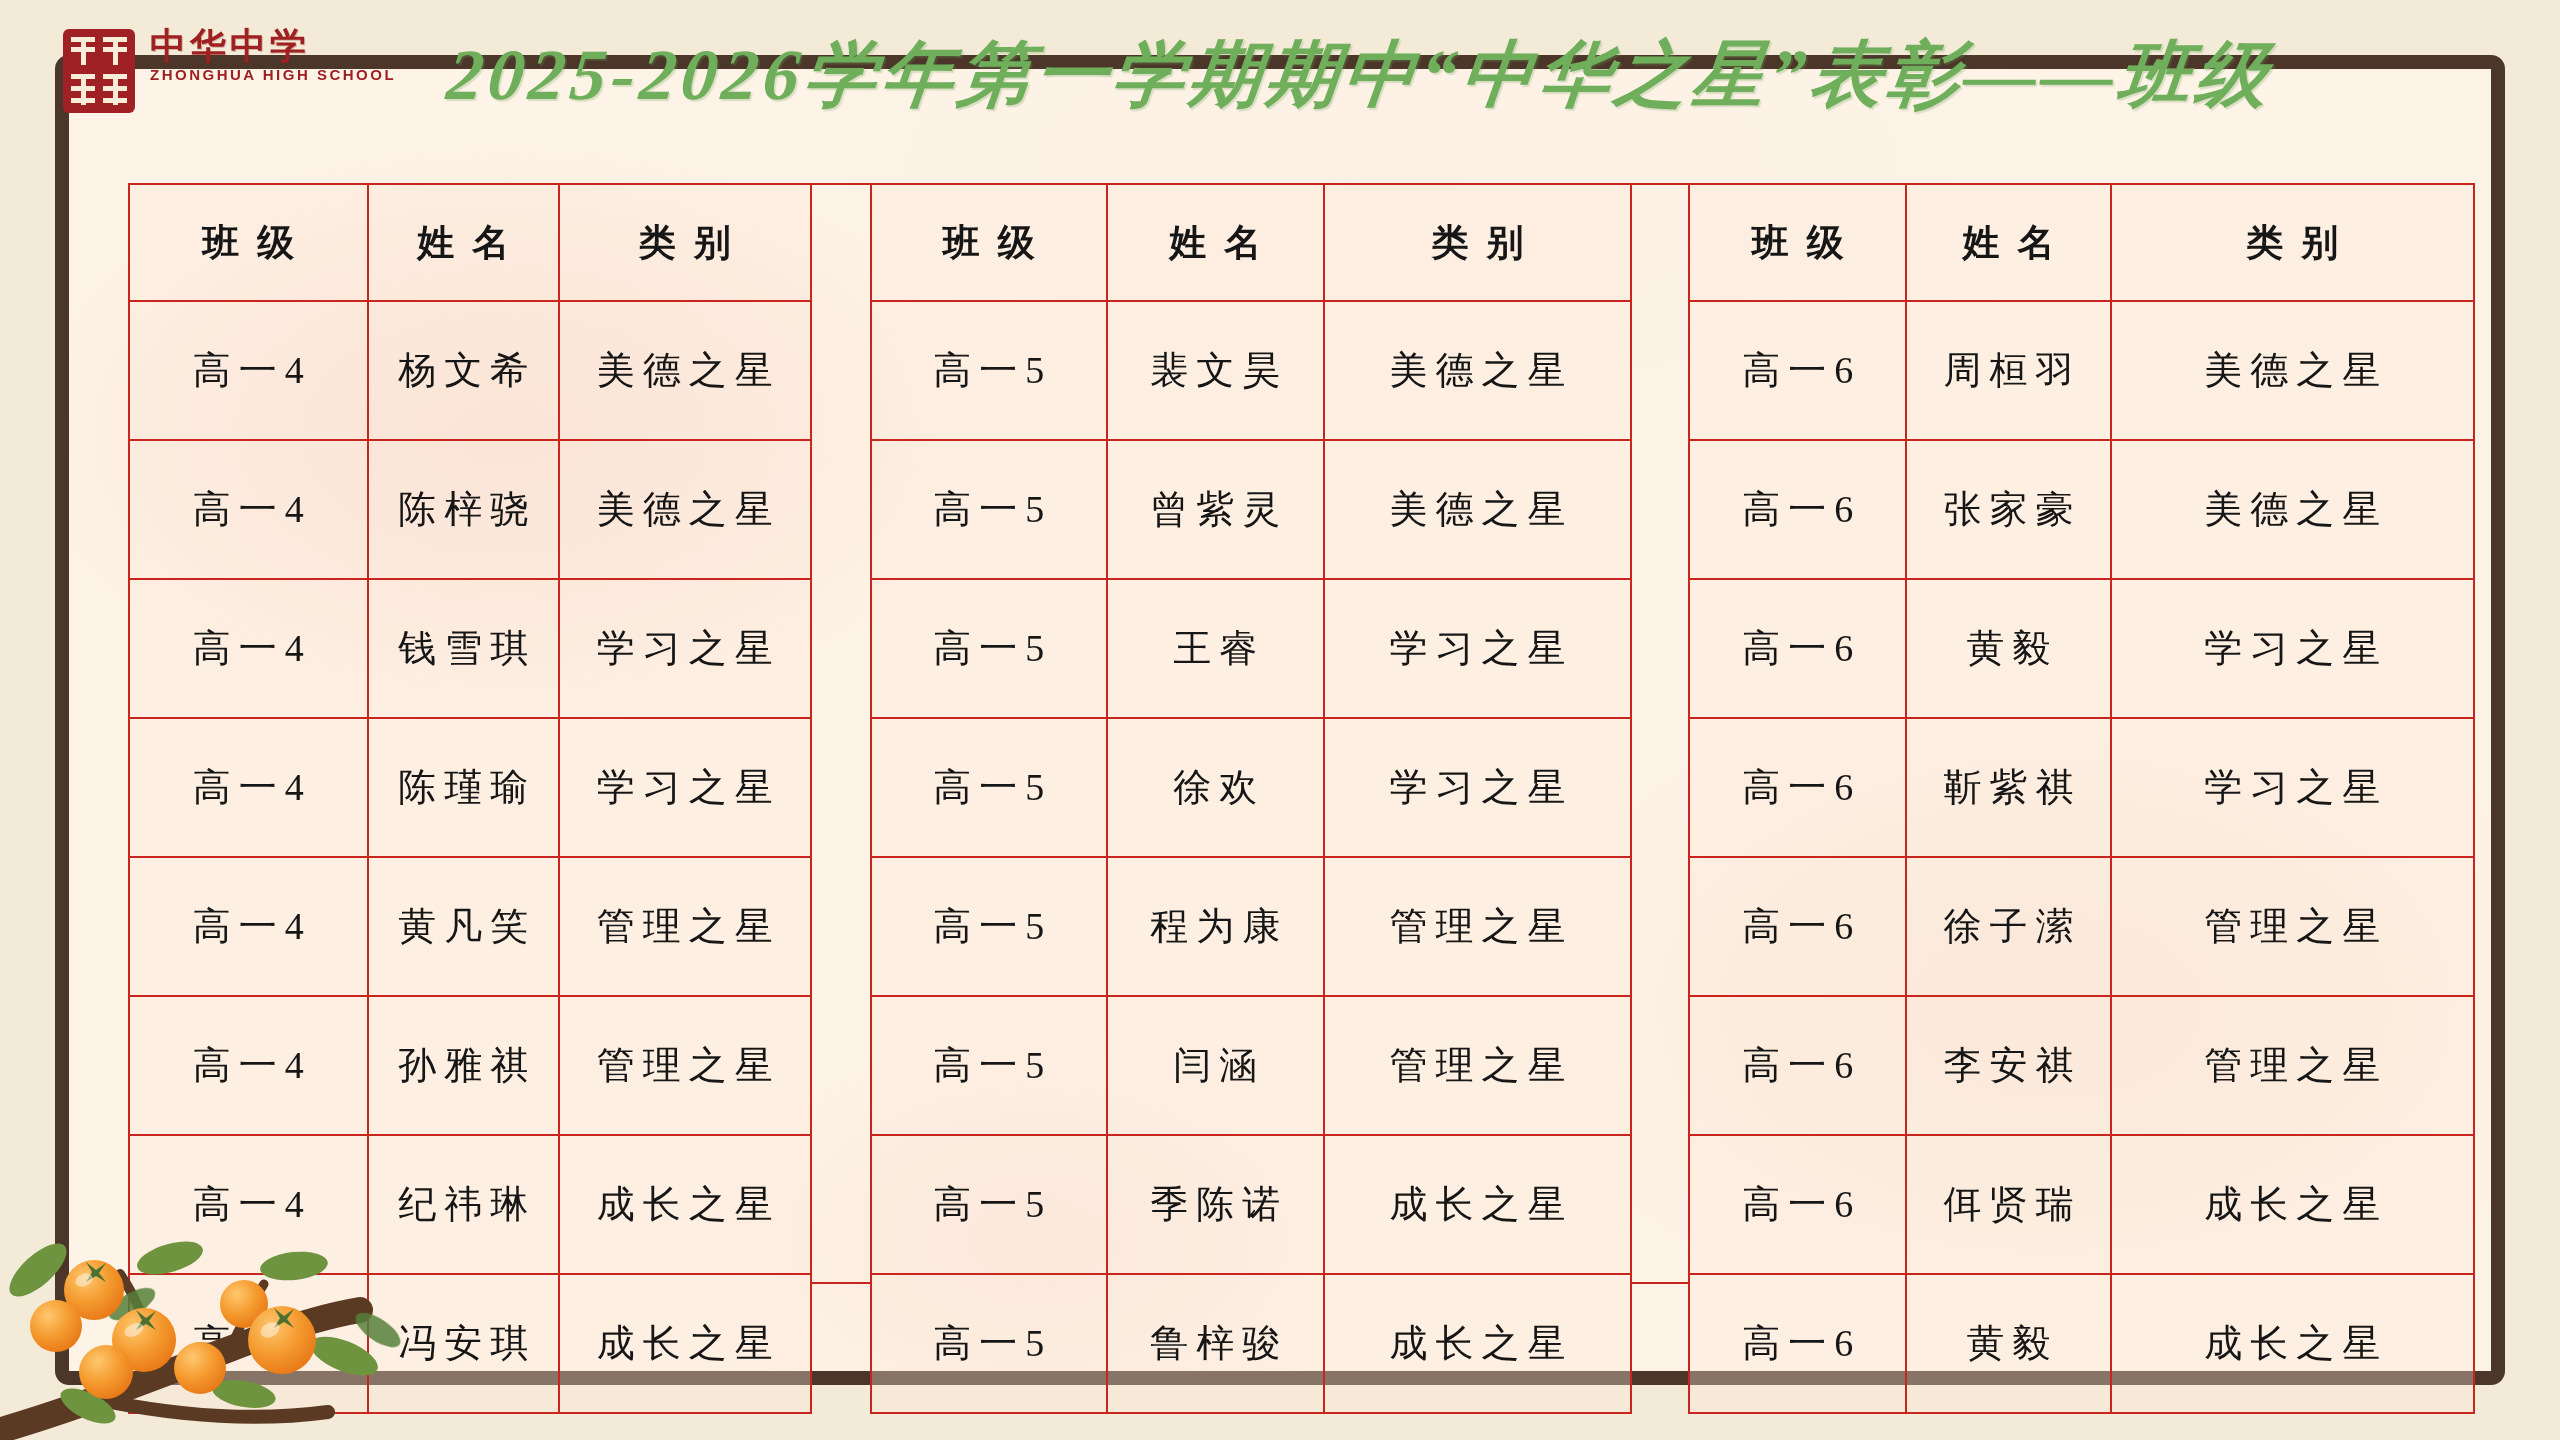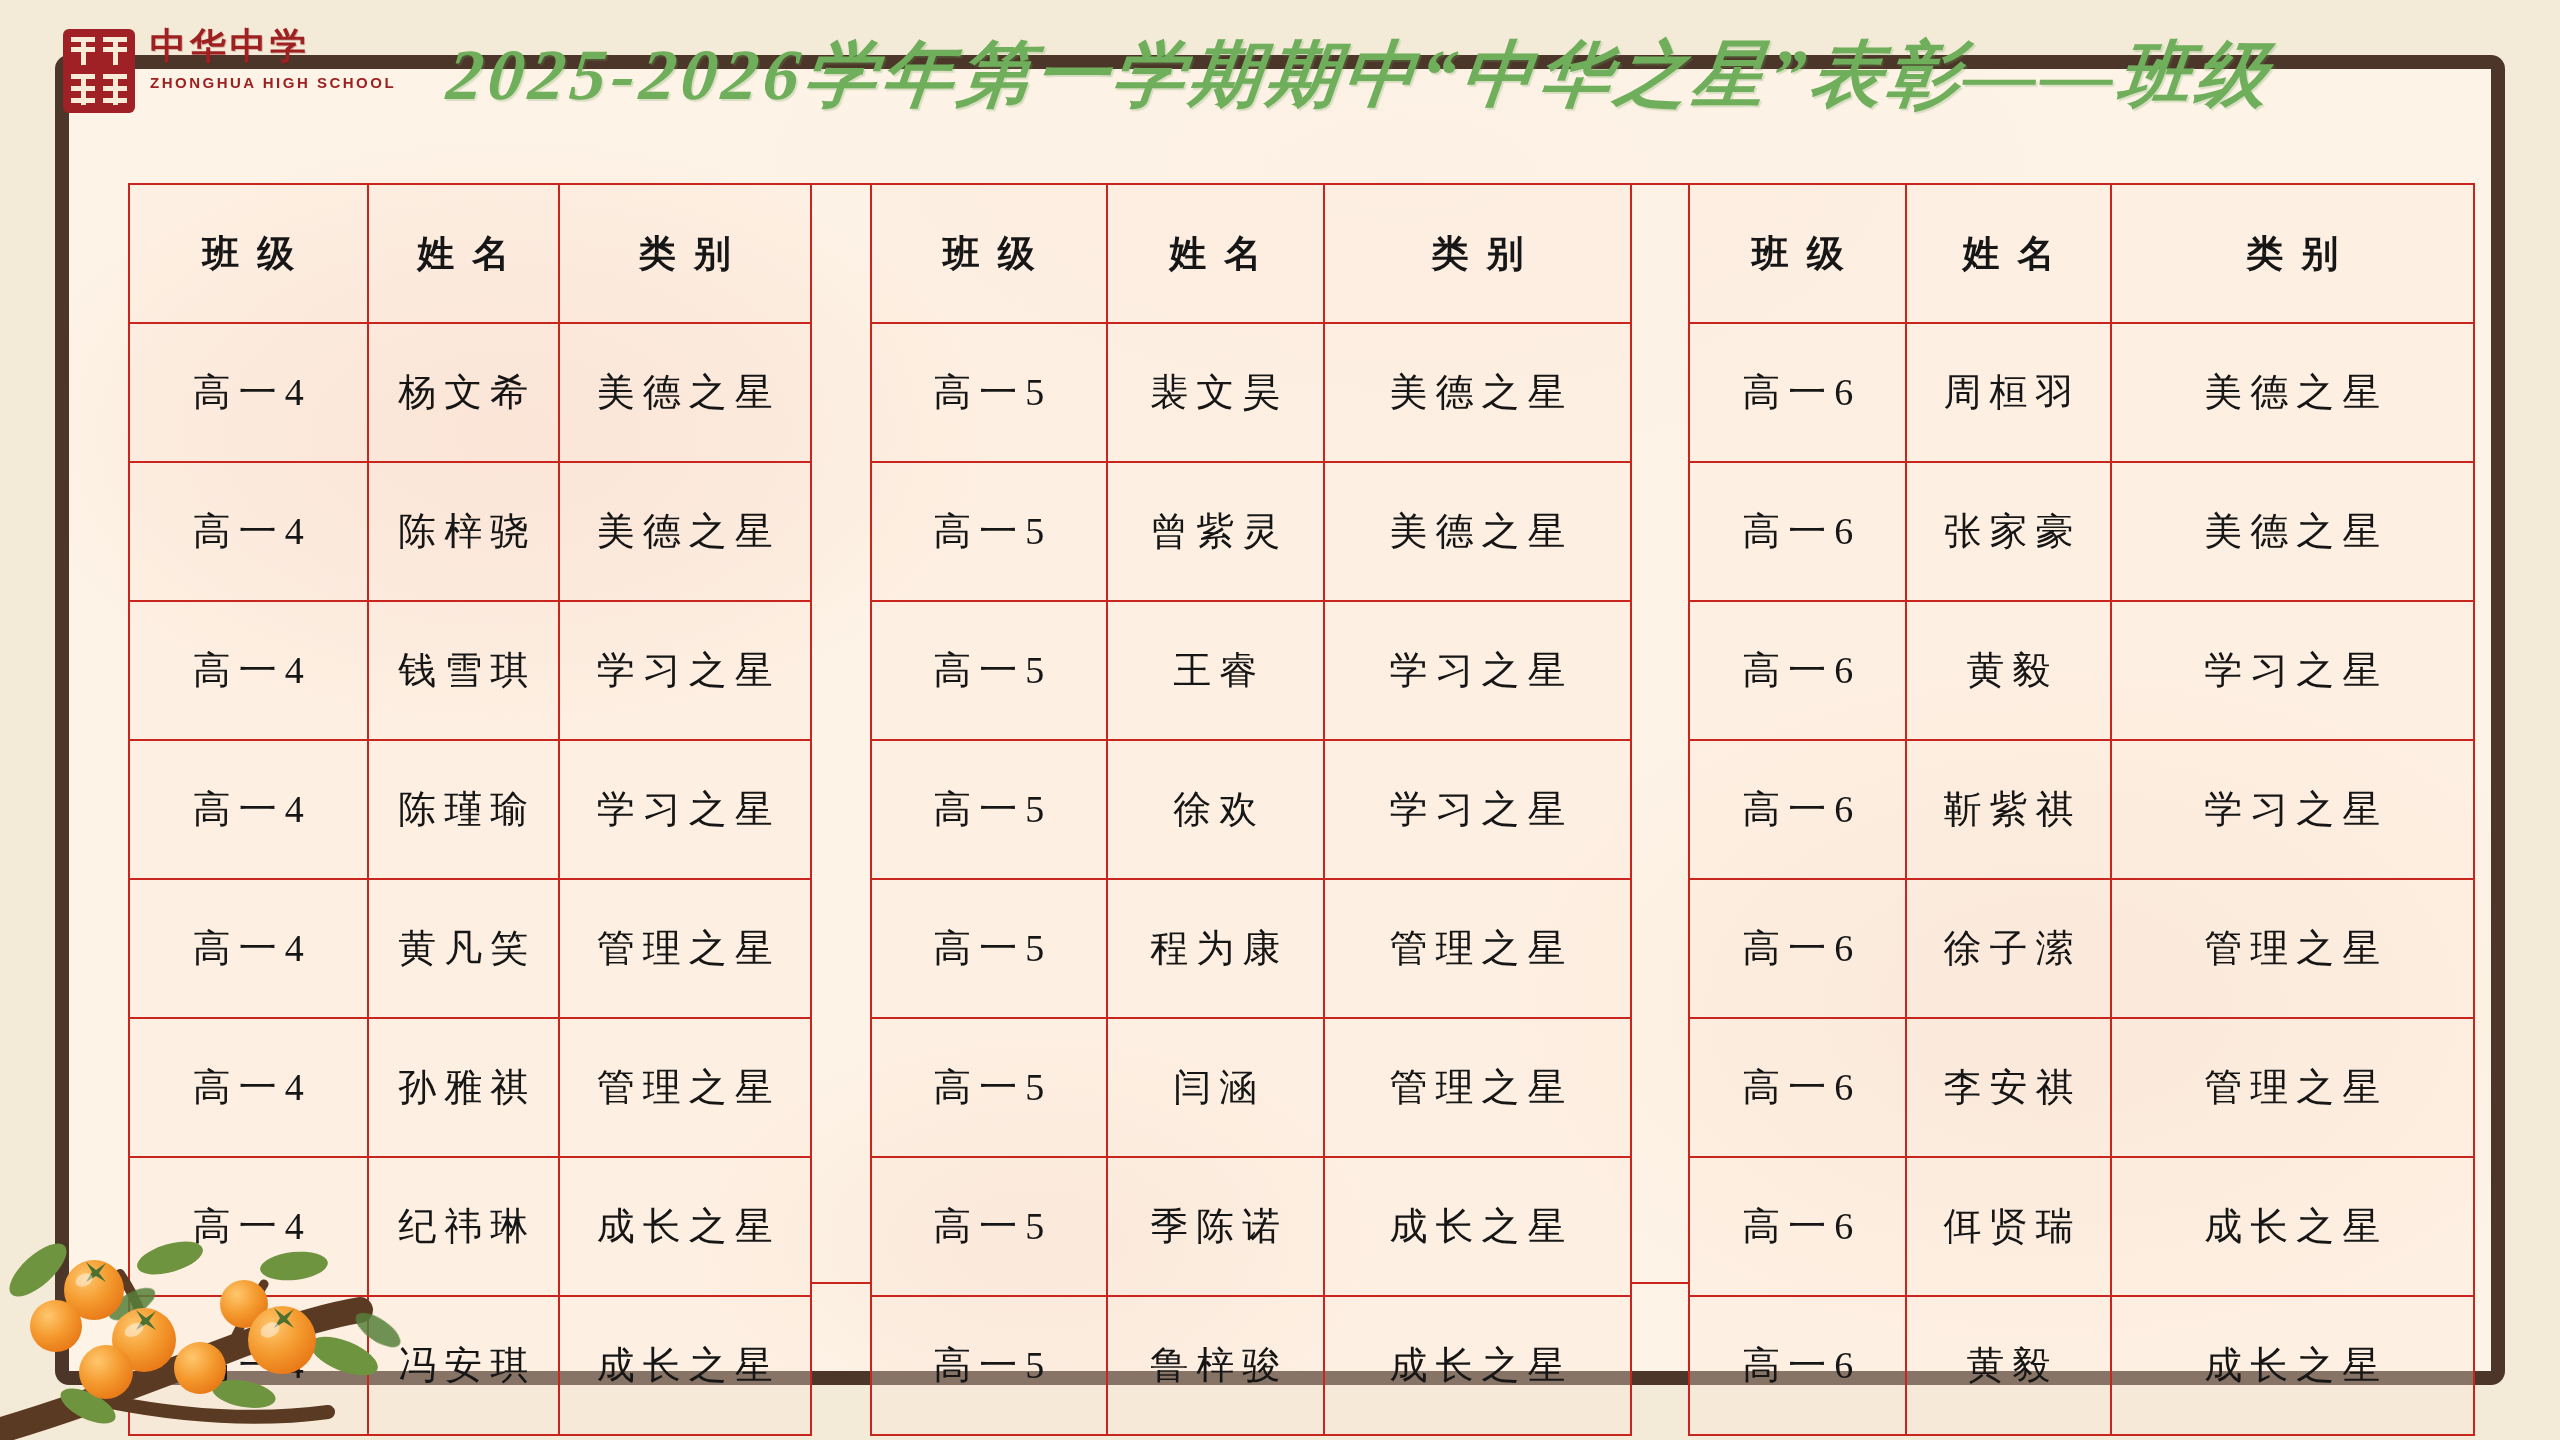--- a/index.html
+++ b/index.html
@@ -33,21 +33,20 @@
   .logo-cn{
     font-size:36px;font-weight:700;line-height:1.05;
     color:var(--logo-red,#9e2021);
     letter-spacing:4px;
     text-shadow:1px 1px 0 rgba(120,20,20,.25);
   }
   .logo-en{
     font-size:15px;font-weight:700;letter-spacing:2.5px;
     color:var(--logo-red,#9e2021);
     font-family:"Liberation Sans","DejaVu Sans",sans-serif;
-    margin-top:8px;
   }
   
   .title{
     position:absolute;left:250px;top:36px;width:2220px;z-index:4;
     margin:0;
     text-align:center;
     font-size:72px;line-height:1.1;
     font-weight:700;font-style:italic;
     letter-spacing:5px;
     color:var(--title-green,#6fae5a);
@@ -74,21 +73,21 @@
   }
   .gap.g1{width:58px;}
   .gap.g2{width:56px;}
   .award-table th,.award-table td{
     border:2px solid var(--table-border-red,#c8251f);
     text-align:center;vertical-align:middle;
     color:#161616;
     background:rgba(253,233,218,.35);
     overflow:hidden;white-space:nowrap;
   }
-  .award-table thead tr{height:139px;}
+  .award-table thead tr{height:117px;}
   .award-table tbody tr{height:139px;}
   .award-table th{
     font-size:37px;font-weight:700;
     letter-spacing:18px;text-indent:18px;
   }
   .award-table td{
     font-size:38px;font-weight:500;
     letter-spacing:8px;text-indent:8px;
   }
   

